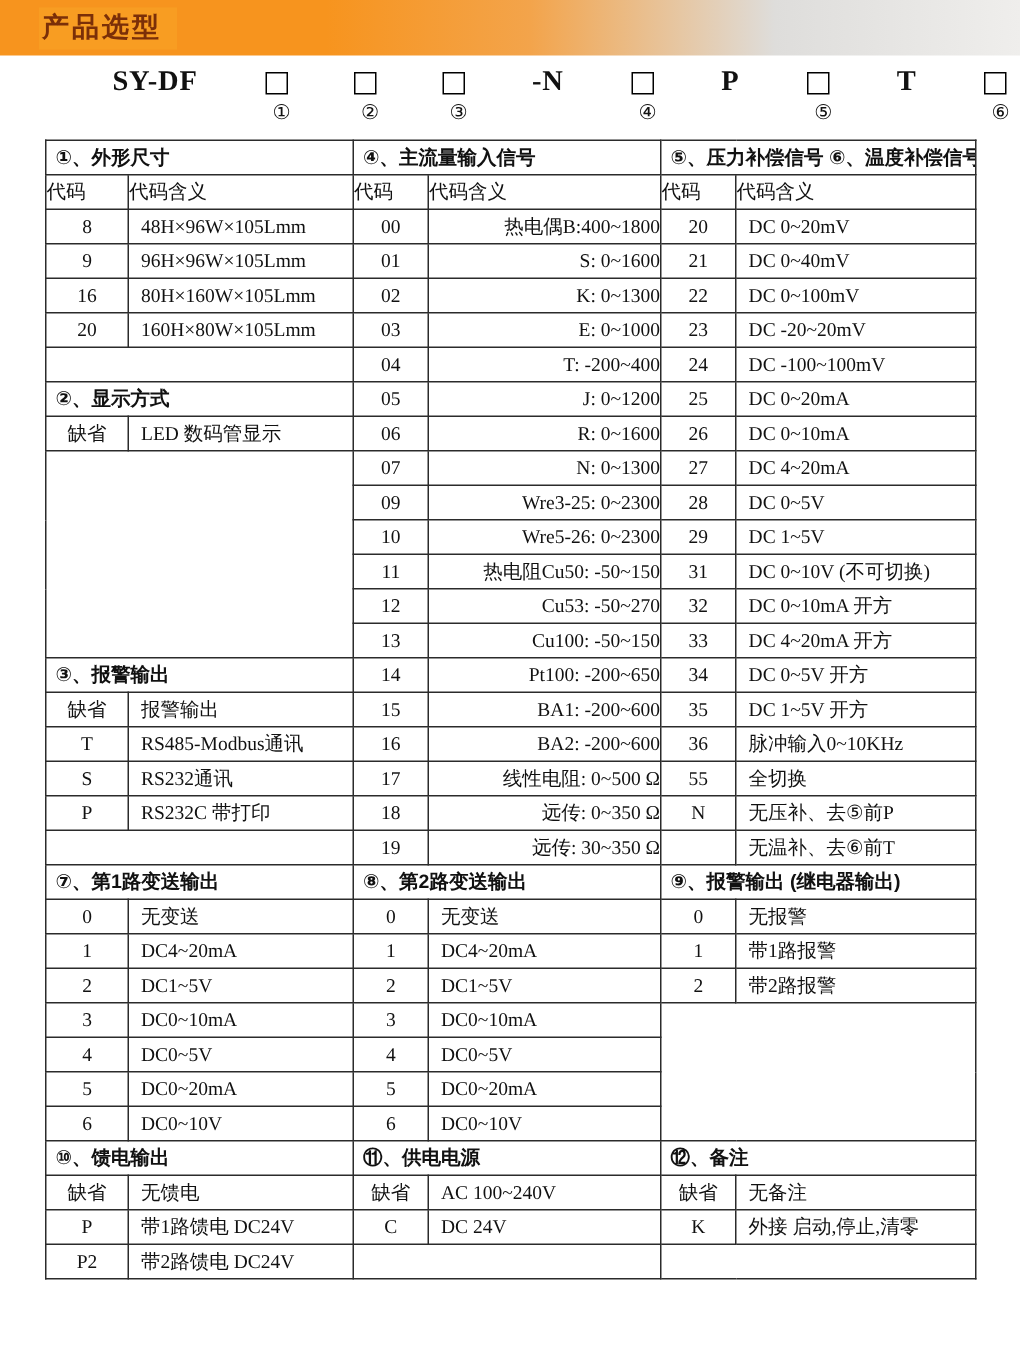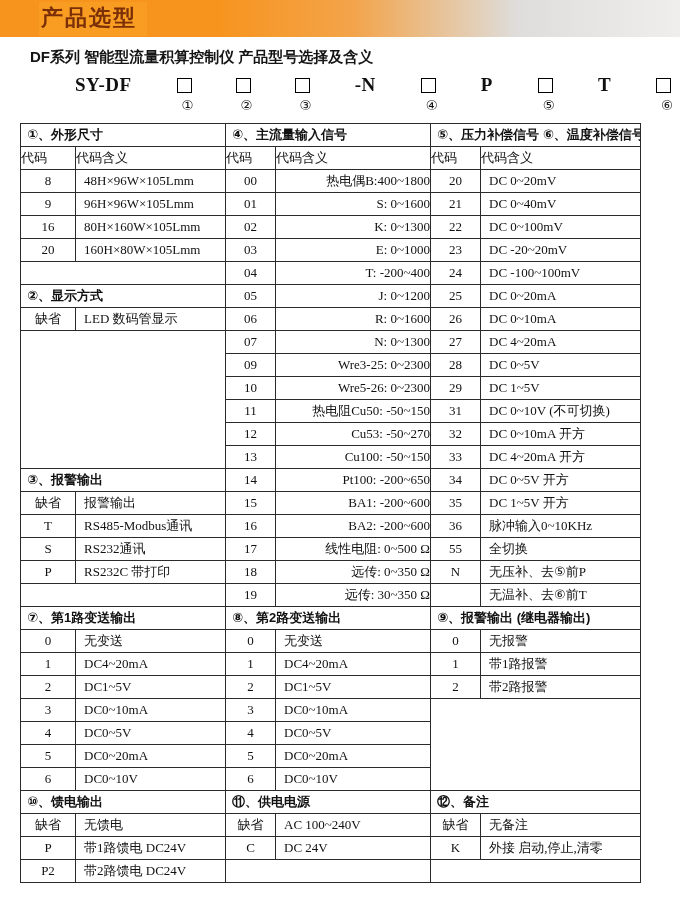--- a/index.html
+++ b/index.html
@@ -11,23 +11,23 @@
     color:#111;
     overflow:hidden;
   }
   
   .banner{
     height:37px;
     background:linear-gradient(90deg,#f7941e 0%,#f7941e 32%,#f3a44b 52%,#dedddb 76%,#efeeec 100%);
     display:flex;align-items:center;
   }
   .banner-title{
-    margin-left:39px;
+    margin-left:26px;
     font-family:Liberation Mono, monospace;
-    font-weight:bold;font-size:22px;letter-spacing:2px;
+    font-weight:bold;font-size:18px;letter-spacing:2px;
     color:#7b2f08;
     background:#f89d22;
     padding:1px 10px 3px 2px;
   }
   
   .doc-title{
     margin:11px 0 0 30px;
     font-family:"Liberation Sans","DejaVu Sans",sans-serif;
     font-weight:bold;font-size:15px;color:#151515;
   }
@@ -41,21 +41,21 @@
   }
   .seg-text{padding:0 3px;}
   .mbox{width:13px;height:13px;border:1.4px solid #000;margin:0 2px;background:#fff;}
   .seg-bot{
     height:17px;margin-top:1px;text-align:center;
     font-family:"DejaVu Sans",sans-serif;font-size:13.5px;color:#111;
   }
   
   table.sel{
     border-collapse:collapse;table-layout:fixed;
-    width:620px;margin:9px 0 0 20px;
+    width:620px;margin:9px 0 0 30px;
     font-size:13px;
     font-family:"Liberation Serif","DejaVu Serif","DejaVu Sans",serif;
   }
   table.sel td{
     border:1px solid #2b2b2b;
     height:22px;line-height:20px;
     padding:0;white-space:nowrap;overflow:hidden;
     color:#111;
   }
   table.sel td.code{text-align:center;}
@@ -71,21 +71,20 @@
 </style>
 </head>
 <body>
 
 <div class="page">
 
   <div class="banner">
     <span class="banner-title">产品选型</span>
   </div>
 
-  <div class="doc-title">DF系列  智能型流量积算控制仪  产品型号选择及含义</div>
 
   <div class="model" id="model-line"><span class="seg">
         <span class="seg-top seg-text">SY-DF</span>
         <span class="seg-bot"></span>
       </span><span class="seg">
         <span class="seg-top">
           <span class="mbox"></span>
         </span>
         <span class="seg-bot">①</span>
       </span><span class="seg">

